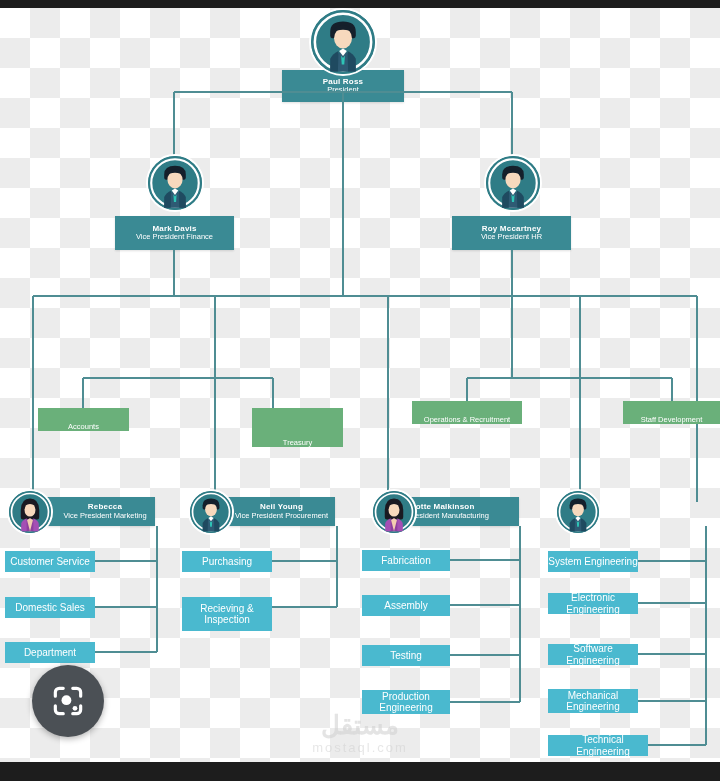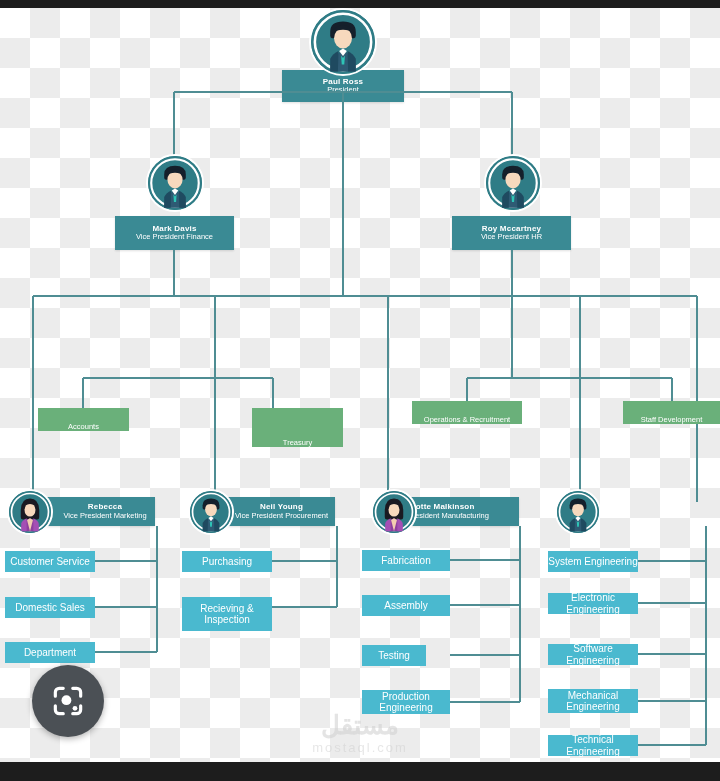--- a/index.html
+++ b/index.html
@@ -319,40 +319,40 @@
   <div class="sub" style="left:182px;top:597px;width:90px;height:34px;text-align:center;">
     <span>Recieving &amp; Inspection</span>
   </div>
 
   <div class="sub" style="left:362px;top:550px;width:88px;height:21px;">
     <span>Fabrication</span>
   </div>
   <div class="sub" style="left:362px;top:595px;width:88px;height:21px;">
     <span>Assembly</span>
   </div>
-  <div class="sub" style="left:362px;top:645px;width:64px;height:21px;">
+  <div class="sub" style="left:362px;top:645px;width:88px;height:21px;">
     <span>Testing</span>
   </div>
   <div class="sub" style="left:362px;top:690px;width:88px;height:24px;">
     <span>Production Engineering</span>
   </div>
 
   <div class="sub" style="left:548px;top:551px;width:90px;height:21px;">
     <span>System Engineering</span>
   </div>
   <div class="sub" style="left:548px;top:593px;width:90px;height:21px;">
     <span>Electronic Engineering</span>
   </div>
   <div class="sub" style="left:548px;top:644px;width:90px;height:21px;">
     <span>Software Engineering</span>
   </div>
   <div class="sub" style="left:548px;top:689px;width:90px;height:24px;">
     <span>Mechanical Engineering</span>
   </div>
-  <div class="sub" style="left:548px;top:735px;width:90px;height:21px;">
+  <div class="sub" style="left:548px;top:735px;width:90px;height:21px;padding-left:10px;">
     <span>Technical Engineering</span>
   </div>
 
   <div class="watermark">
     <div class="wm-ar">مستقل</div>
     <div class="wm-en">mostaql.com</div>
   </div>
 
   <div class="lens-btn">
     <svg viewBox="0 0 24 24" fill="none">

